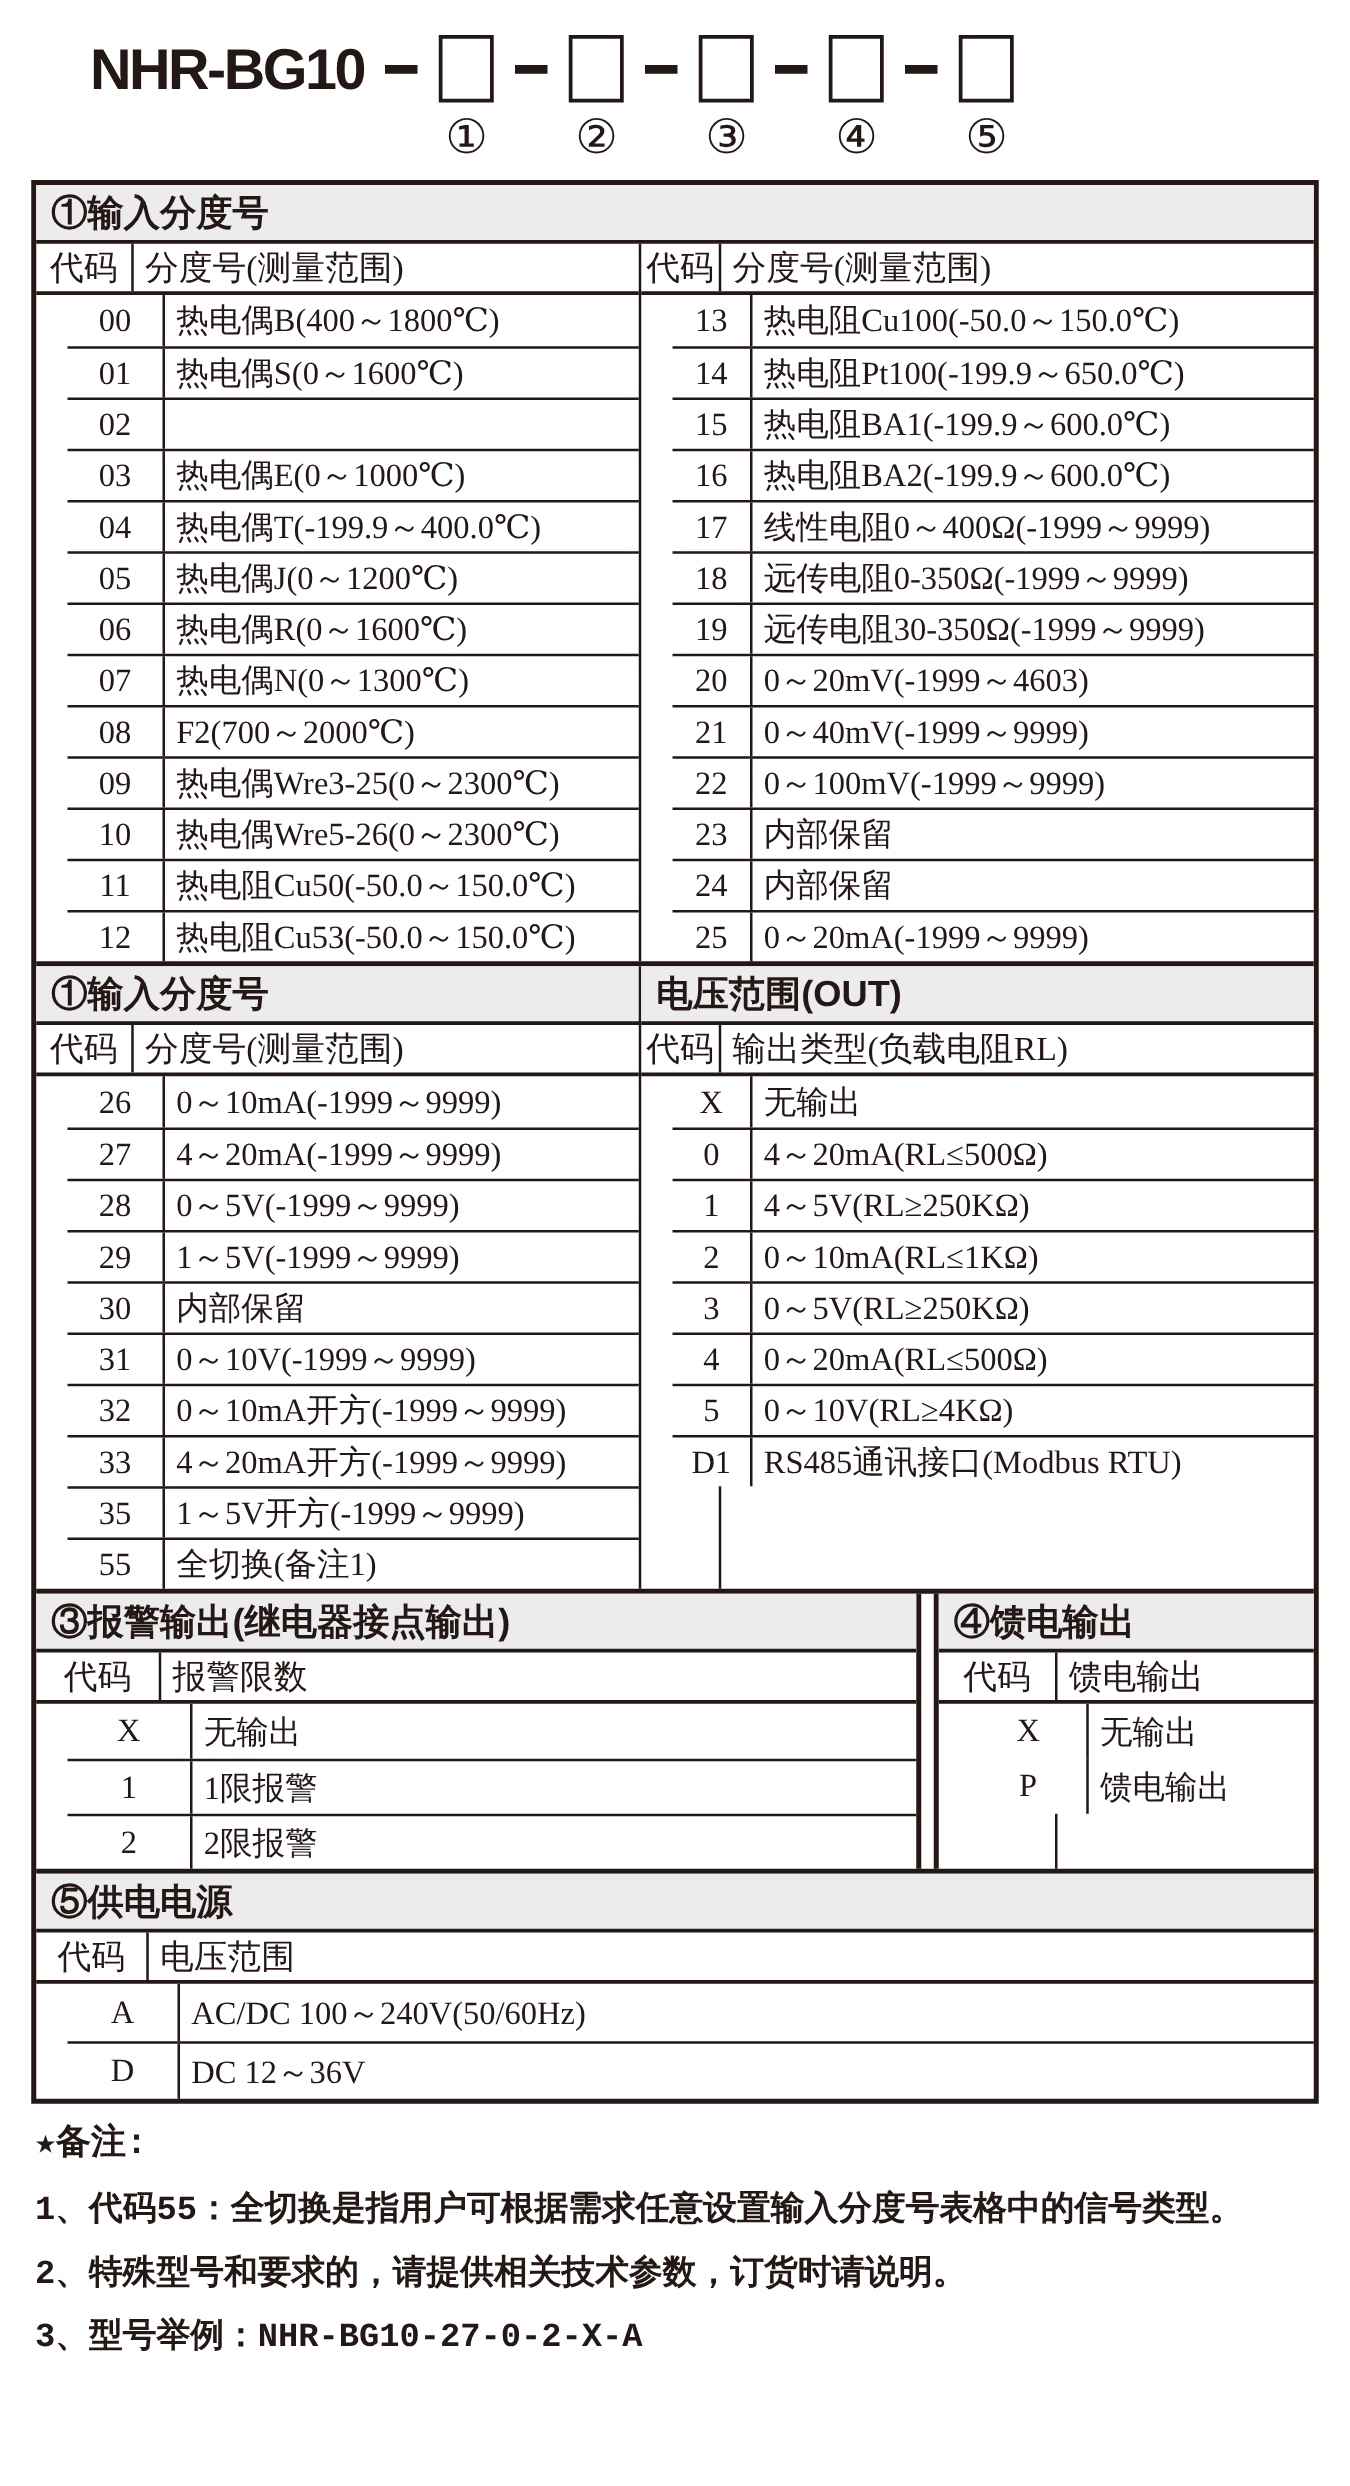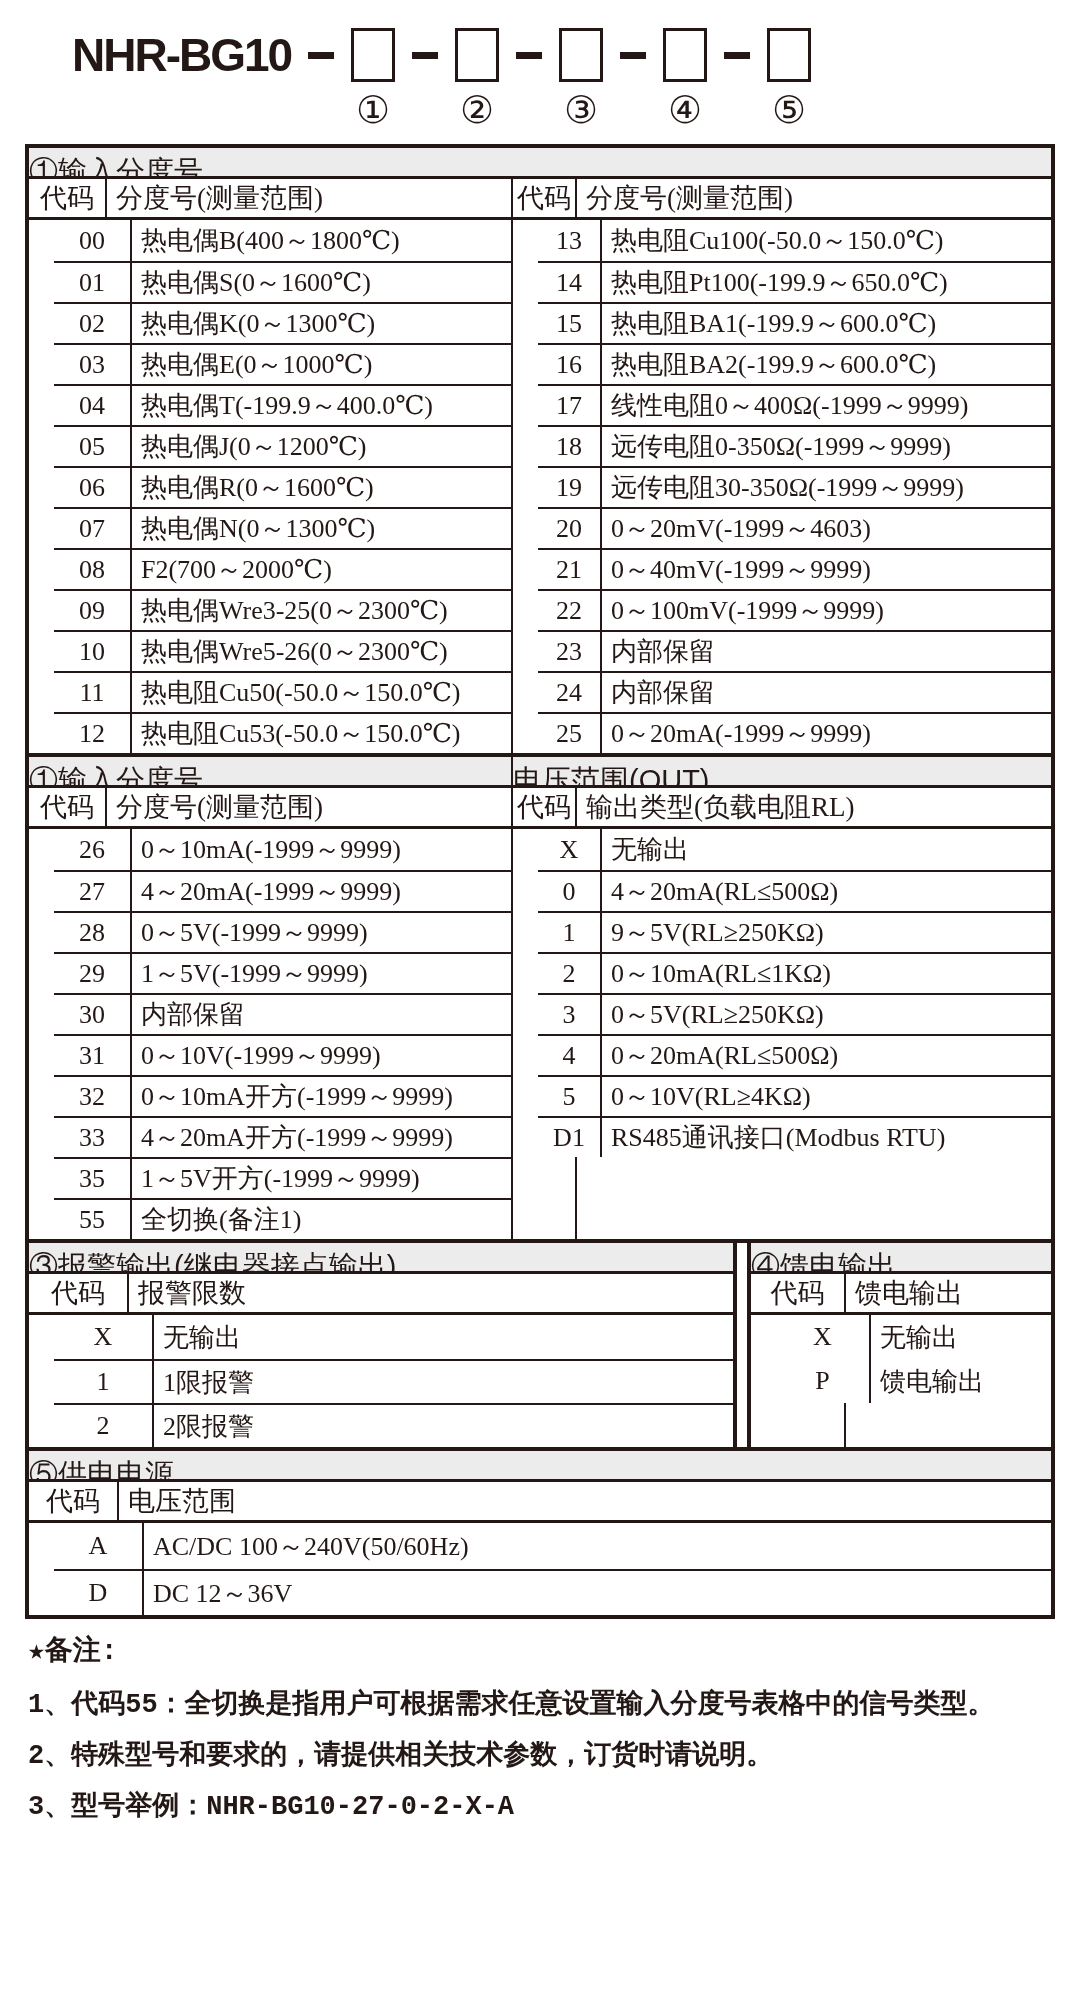--- a/index.html
+++ b/index.html
@@ -22,22 +22,22 @@
   .cbox { width:44px; height:54px; border:3px solid var(--ink); background:#fff; }
   .unit-num {
     align-self:flex-end; width:44px; text-align:center;
     font-size:38px; line-height:44px; margin-top:4px;
   }
   
   .otable { margin:12px 25px 0 25px; border:4px solid var(--ink); }
   .block + .block { border-top:4px solid var(--ink); }
   .sec-title {
     background:var(--gray); border-bottom:3px solid var(--ink);
-    font-family:"Liberation Sans",sans-serif; font-weight:400;
-    font-size:29px; line-height:46px; height:31px; 
+    font-family:"Liberation Sans",sans-serif; font-weight:700;
+    font-size:29px; line-height:46px; height:47px; padding-left:12px;
     white-space:nowrap; overflow:hidden;
   }
   .split { display:flex; align-items:stretch; }
   .h-l { width:484px; border-right:2px solid var(--ink); flex:0 0 auto; }
   .h-r { flex:1 1 auto; display:flex; flex-direction:column; }
   .colhead { display:flex; align-items:stretch; height:41px; border-bottom:3px solid var(--ink); font-size:27px; }
   .colhead .cc { display:flex; align-items:center; justify-content:center; border-right:2px solid var(--ink); }
   .colhead .cd { display:flex; align-items:center; padding-left:9px; white-space:nowrap; }
   .rows { display:flex; flex-direction:column;padding-left:25px; }
   .row { display:flex; align-items:stretch; height:41px; font-size:26px; }
@@ -135,21 +135,20 @@
               <div class="cd">热电偶B(400～1800℃)</div>
             </div>
 
             <div class="row">
               <div class="cc">01</div>
               <div class="cd">热电偶S(0～1600℃)</div>
             </div>
 
             <div class="row">
               <div class="cc">02</div>
-              <div class="cd">热电偶K(0～1300℃)</div>
             </div>
 
             <div class="row">
               <div class="cc">03</div>
               <div class="cd">热电偶E(0～1000℃)</div>
             </div>
 
             <div class="row">
               <div class="cc">04</div>
               <div class="cd">热电偶T(-199.9～400.0℃)</div>
@@ -349,21 +348,21 @@
               <div class="cd">无输出</div>
             </div>
 
             <div class="row">
               <div class="cc">0</div>
               <div class="cd">4～20mA(RL≤500Ω)</div>
             </div>
 
             <div class="row">
               <div class="cc">1</div>
-              <div class="cd">9～5V(RL≥250KΩ)</div>
+              <div class="cd">4～5V(RL≥250KΩ)</div>
             </div>
 
             <div class="row">
               <div class="cc">2</div>
               <div class="cd">0～10mA(RL≤1KΩ)</div>
             </div>
 
             <div class="row">
               <div class="cc">3</div>
               <div class="cd">0～5V(RL≥250KΩ)</div>

